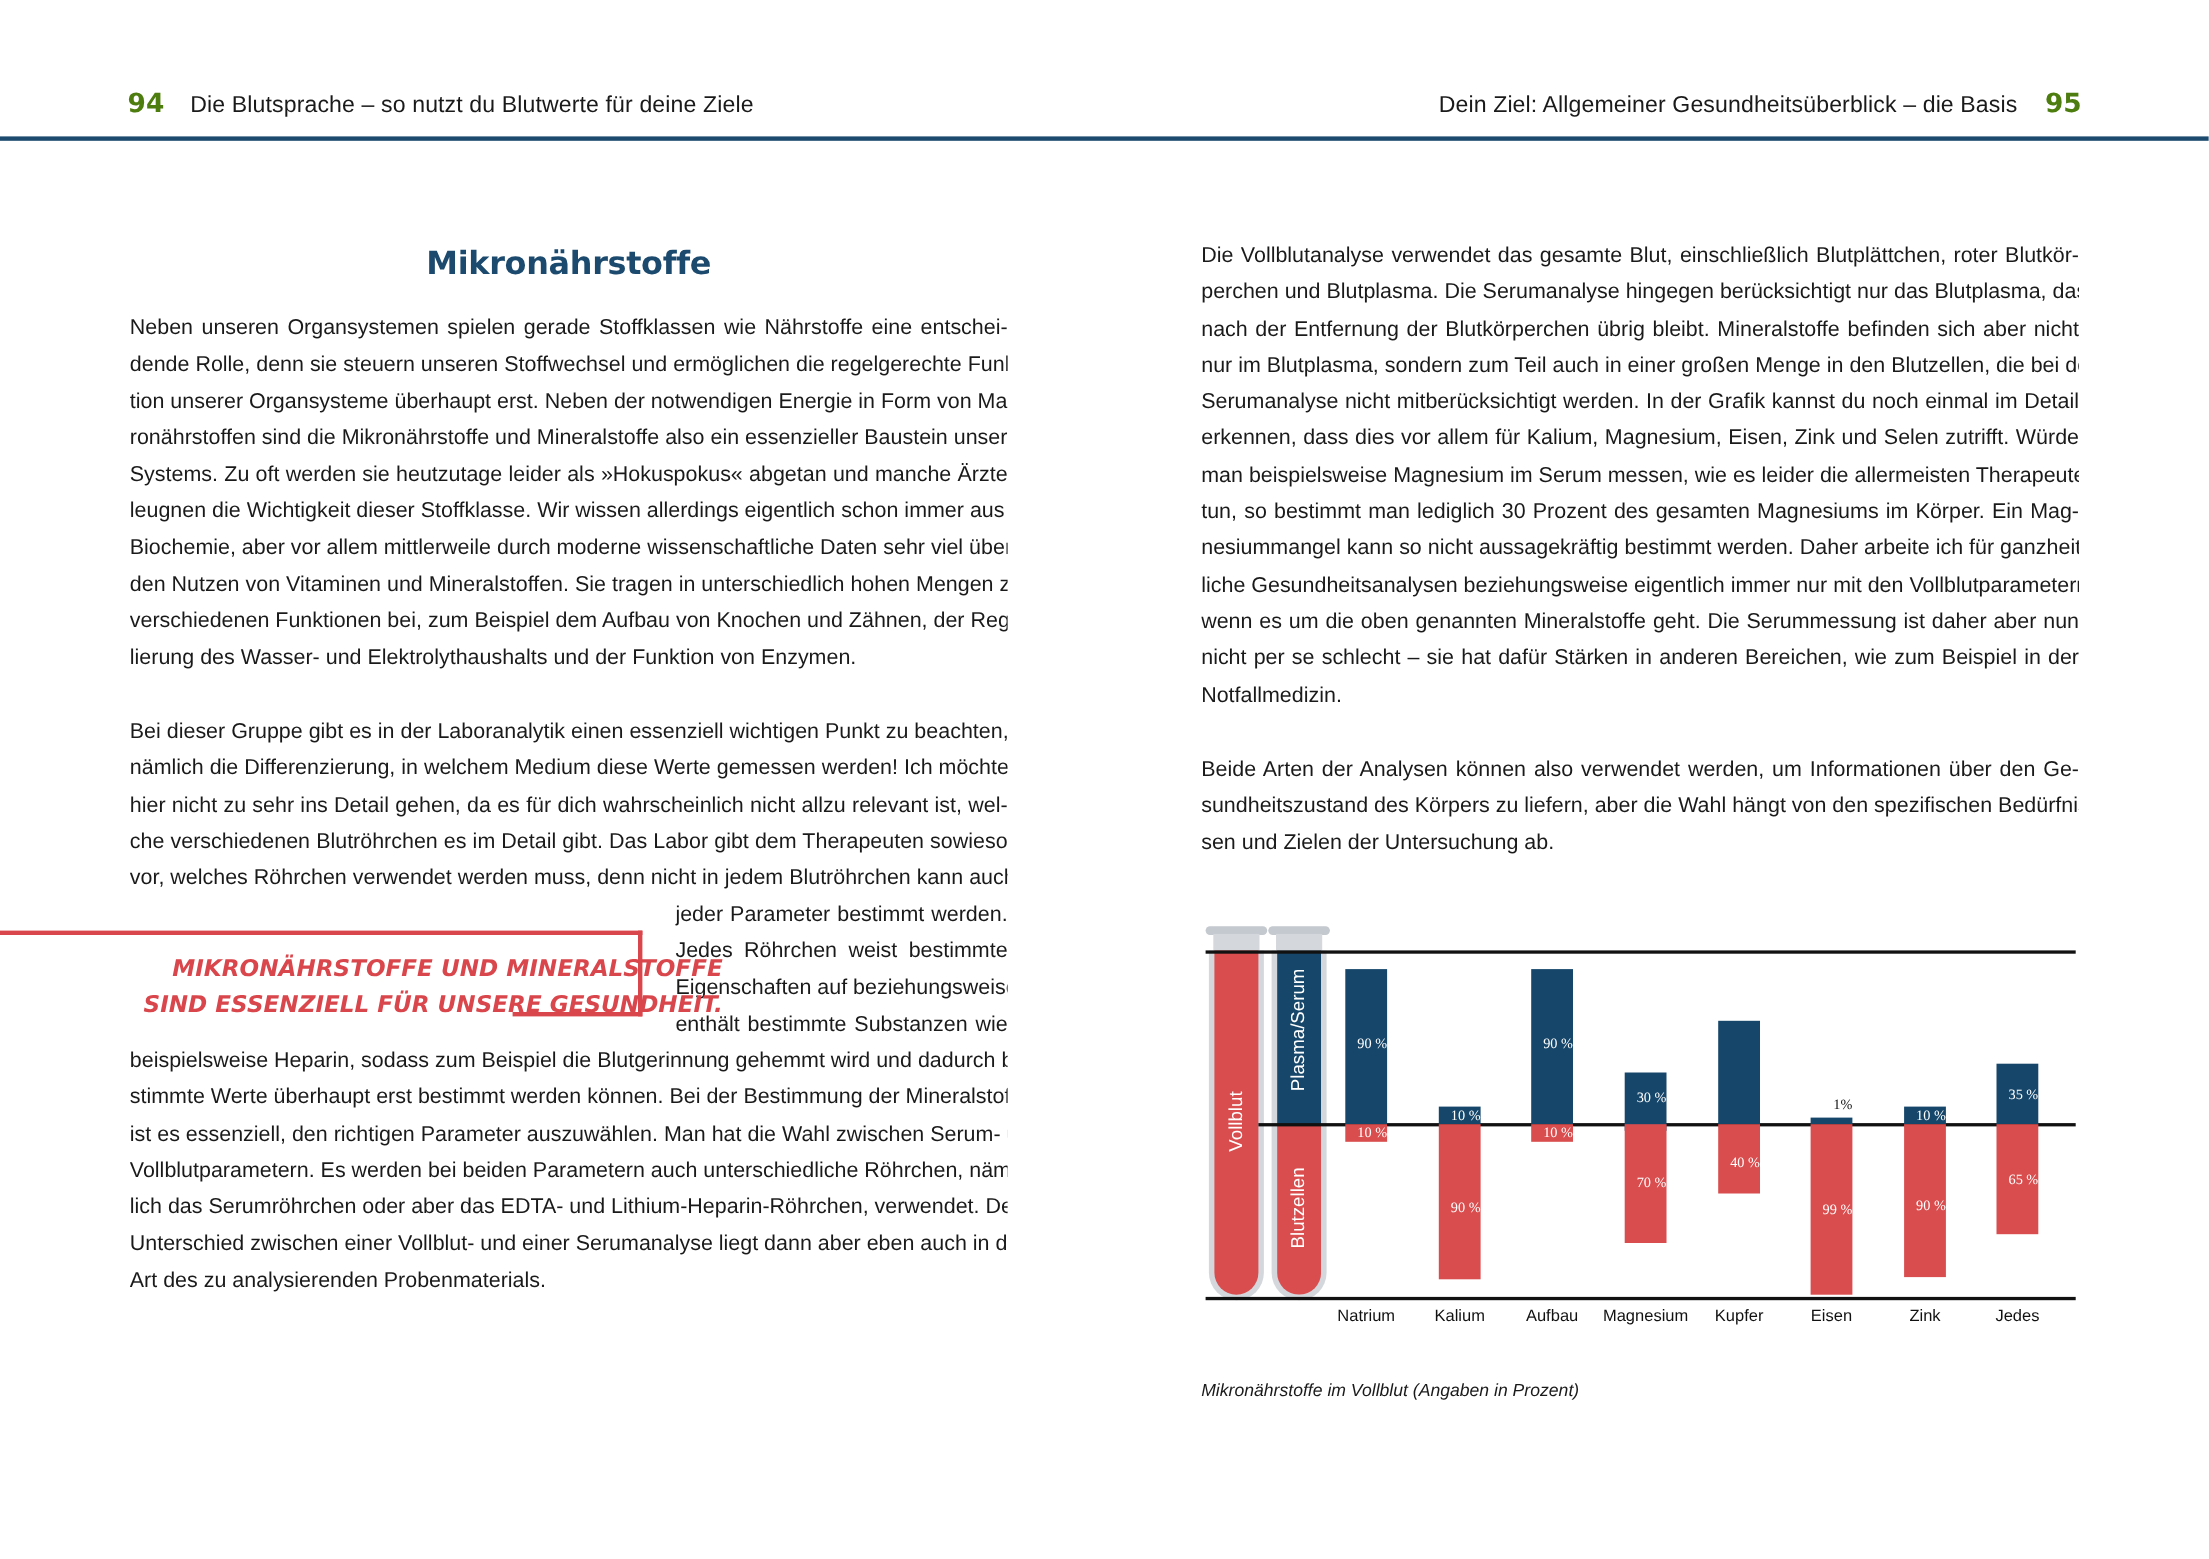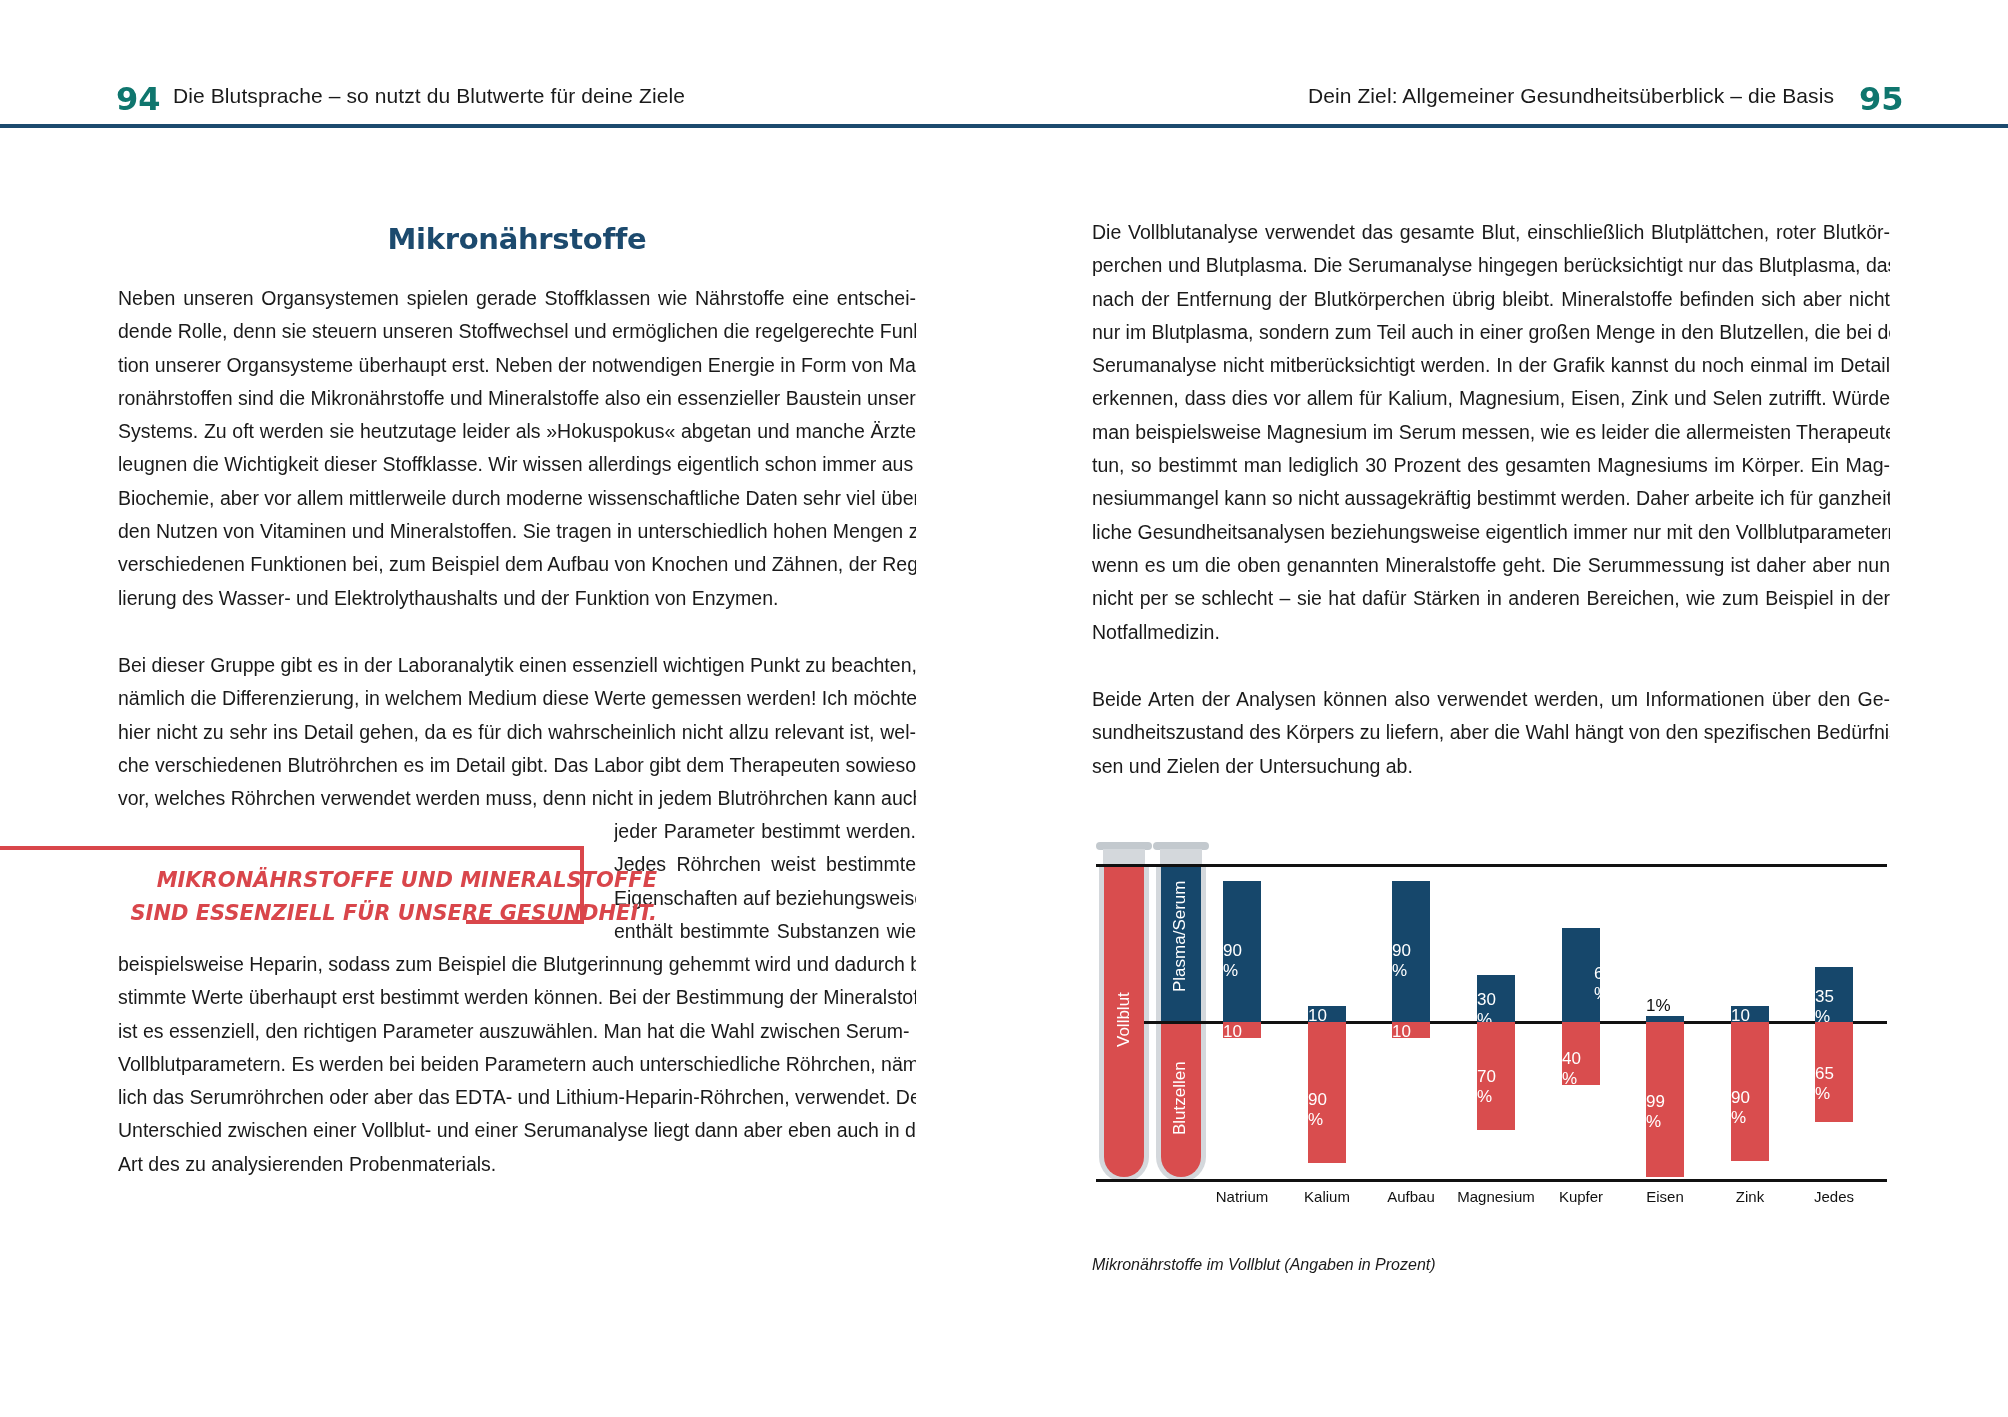--- a/index.html
+++ b/index.html
@@ -1,18 +1,18 @@
 <!DOCTYPE html>
 <html><head>
 <meta charset="utf-8">
 <style>
   html,body{margin:0;padding:0;background:#ffffff;}
   body{width:2008px;height:1417px;position:relative;overflow:hidden;font-family:"Liberation Sans",sans-serif;color:#1a1a1a;}
   .abs{position:absolute;}
-  .pagenum{font-family:"DejaVu Sans",sans-serif;font-weight:bold;font-size:32px;color:#0f766e;text-align:right;}
+  .pagenum{font-family:"DejaVu Sans",sans-serif;font-weight:bold;font-size:24px;color:#4d7c0f;text-align:right;}
   .runhead{font-family:"Liberation Sans",sans-serif;font-size:21px;color:#1a1a1a;letter-spacing:0.1px;}
   .rule{left:0;top:124px;width:2008px;height:4px;background:#1c4a6e;}
   .title{left:118px;width:798px;top:222px;text-align:center;font-family:"DejaVu Sans",sans-serif;font-weight:bold;font-size:29px;color:#1c4a6e;letter-spacing:-0.3px;}
   .para{font-family:"Liberation Sans",sans-serif;font-size:19.5px;line-height:33.3px;text-align:justify;color:#1a1a1a;}
   .line{display:block;height:33.3px;white-space:nowrap;text-align:justify;text-align-last:justify;overflow:hidden;}
   .line.last{text-align-last:left;}
   .quotebox{left:0;top:846px;width:677px;height:74px;}
   .qtop{position:absolute;left:0;top:0;width:584px;height:4px;background:#d9464b;}
   .qright{position:absolute;left:580px;top:0;width:4px;height:78px;background:#d9464b;}
   .qbot{position:absolute;left:466px;top:74px;width:118px;height:4px;background:#d9464b;}
@@ -20,21 +20,21 @@
   .chart{left:1090px;top:830px;width:820px;height:420px;}
   .hline{position:absolute;height:3px;background:#111;}
   .tube{position:absolute;width:50px;border-radius:0 0 25px 25px;background:#d4d8dc;}
   .tubeinner{position:absolute;left:5px;right:5px;bottom:5px;border-radius:0 0 20px 20px;overflow:hidden;}
   .cap{position:absolute;height:8px;border-radius:4px;background:#c3c9ce;}
   .neck{position:absolute;background:#d4d8dc;}
   .vlabel{position:absolute;color:#fff;font-family:"Liberation Sans",sans-serif;font-size:17px;transform:rotate(-90deg);transform-origin:left top;white-space:nowrap;}
   .bar{position:absolute;width:38px;}
   .blue{background:#16476b;}
   .red{background:#d94d4e;}
-  .pct{position:absolute;left:0;width:100%;text-align:left;color:#fff;font-size:17px;font-family:Liberation Sans, sans-serif;}
+  .pct{position:absolute;left:0;width:100%;text-align:right;color:#fff;font-size:13px;font-family:Liberation Serif, serif;}
   .pct.dark{color:#111;}
   .cat{position:absolute;top:358px;width:100px;text-align:center;font-size:15px;color:#111;font-family:"Liberation Sans",sans-serif;}
   .caption{left:1092px;top:1256px;font-family:"Liberation Sans",sans-serif;font-style:italic;font-size:16px;color:#1a1a1a;}
 </style>
 </head>
 <body>
 
 <div class="abs pagenum" style="left:116px;top:80px;">94</div>
 <div class="abs runhead" style="left:173px;top:84px;">Die Blutsprache – so nutzt du Blutwerte für deine Ziele</div>
 <div class="abs runhead" style="right:174px;top:84px;">Dein Ziel: Allgemeiner Gesundheitsüberblick – die Basis</div>

